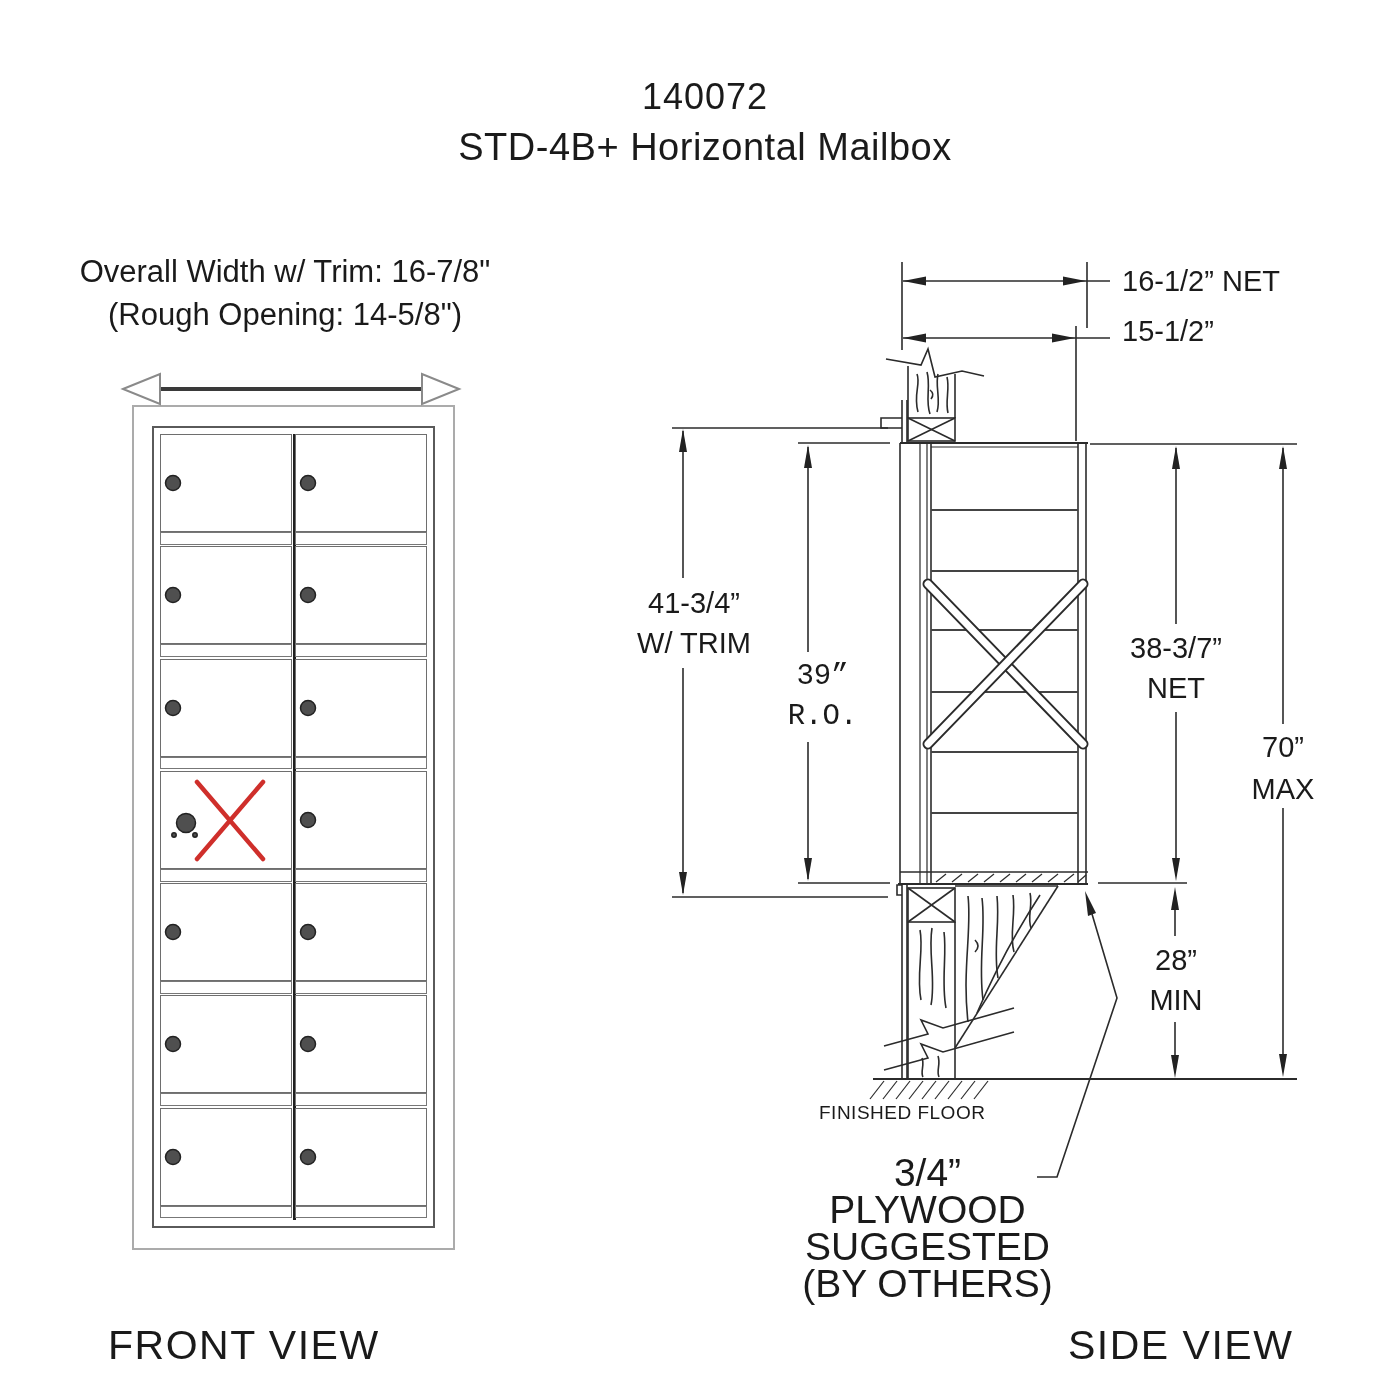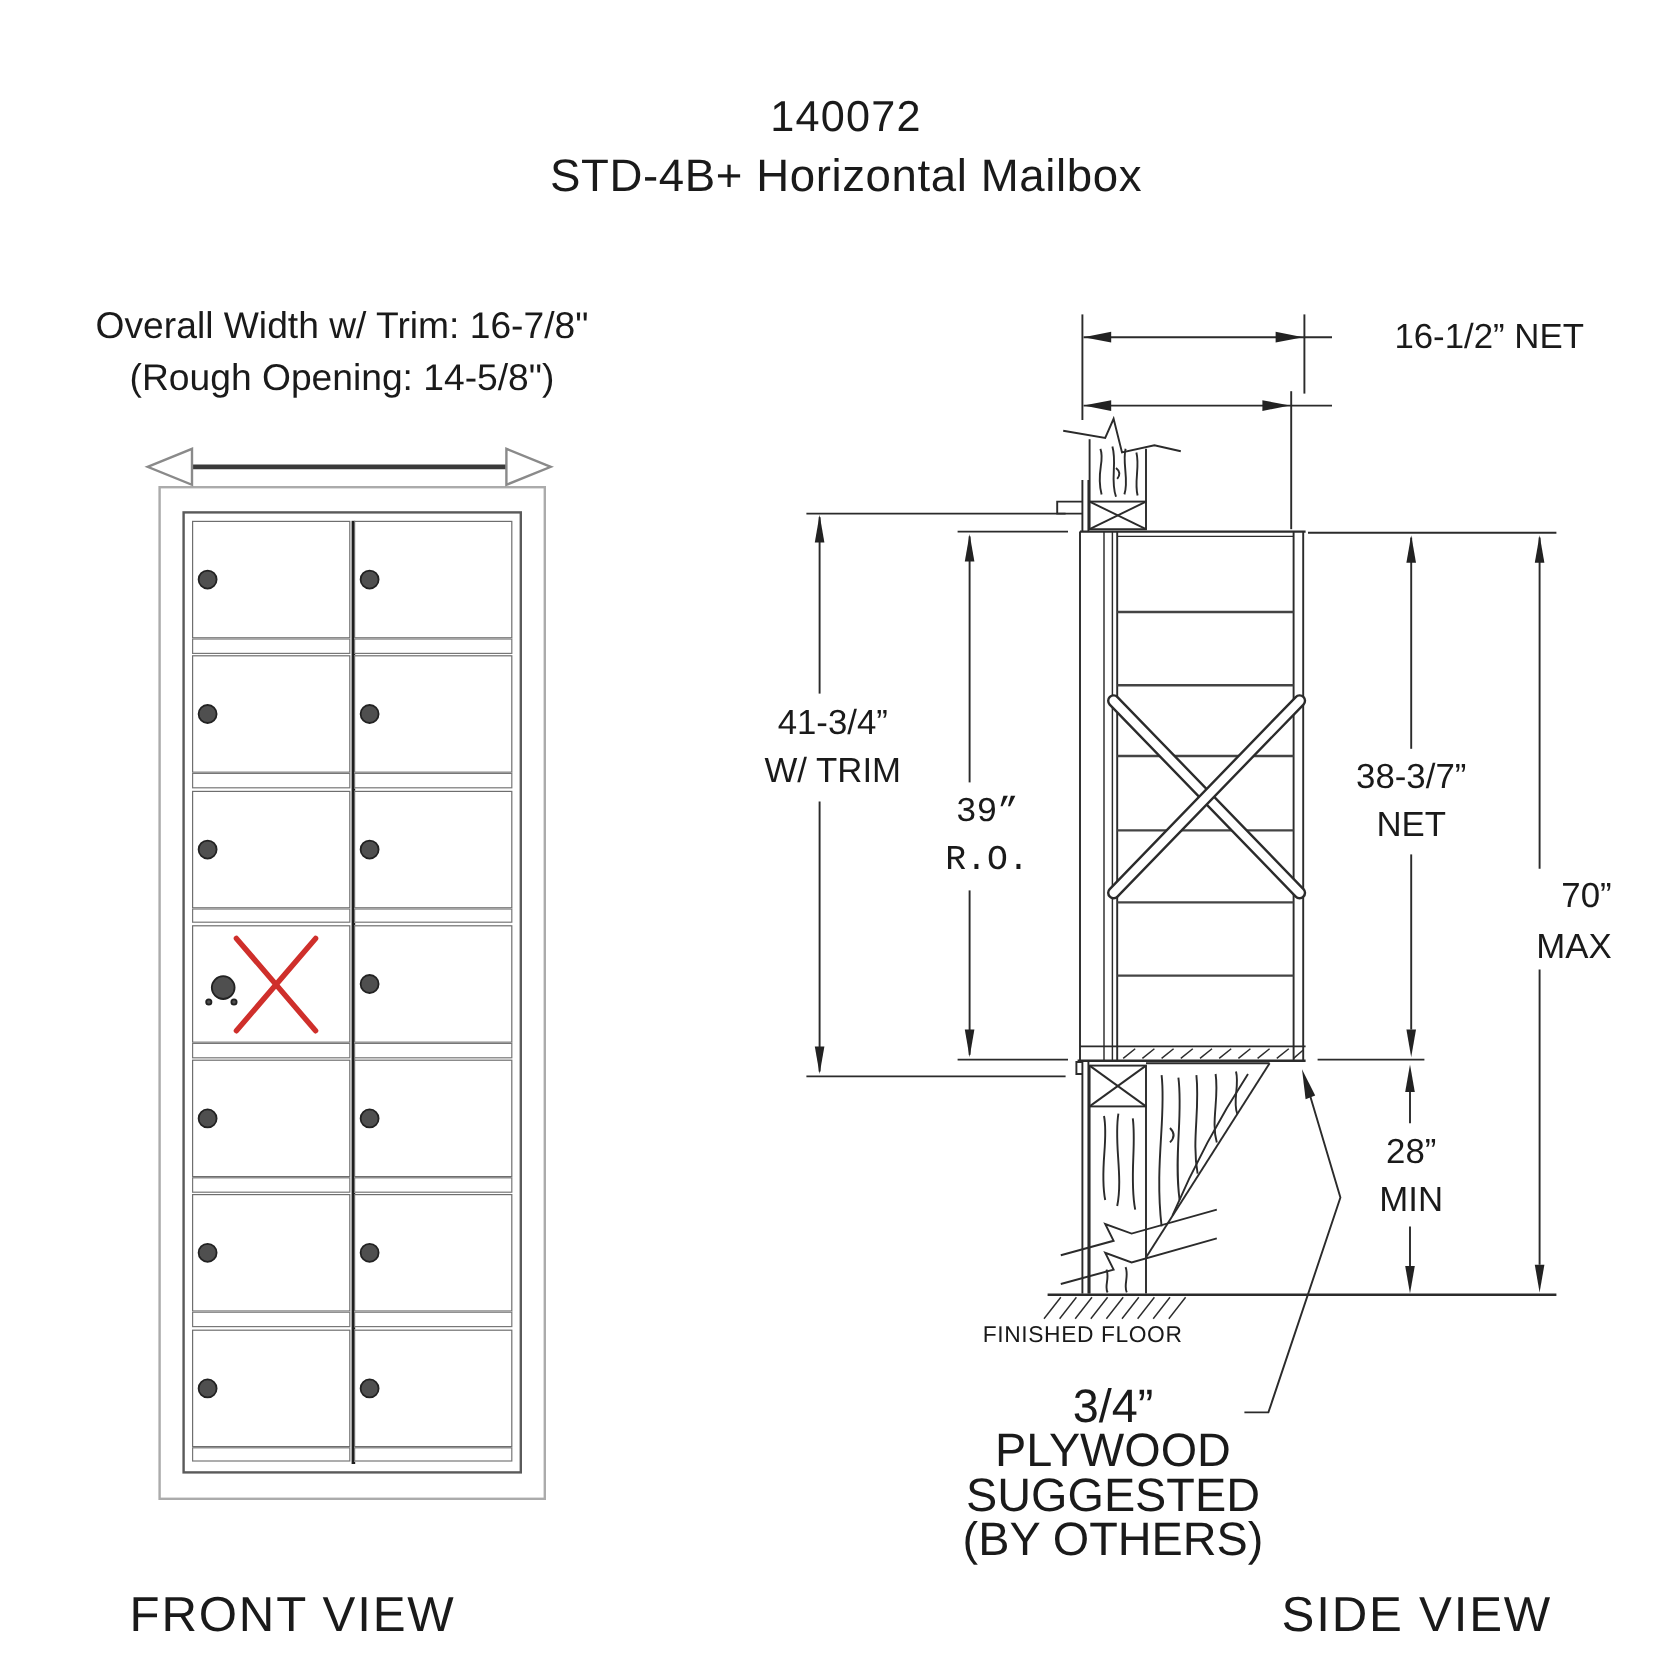--- a/index.html
+++ b/index.html
@@ -20,26 +20,26 @@
   #front-note1{left:35px;top:254px;width:500px;font-size:31px;}
   #front-note2{left:35px;top:297px;width:500px;font-size:31px;}
 
   
   .view-label{font-size:41px;letter-spacing:1.5px;}
   #front-view-label{left:108px;top:1322px;}
   #side-view-label{left:1068px;top:1322px;}
 
   
   .dim-label{font-size:29px;line-height:40px;}
-  #dim-net-width{left:1122px;top:261px;margin-left:40px;}
+  #dim-net-width{left:1122px;top:261px;}
   #dim-comp{left:1122px;top:313px;line-height:37px;}
   #dim-wtrim{left:594px;top:583px;width:200px;}
   #dim-ro{left:755px;top:657px;width:135px;font-family:Liberation Mono, monospace;}
   #dim-netht{left:1096px;top:628px;width:160px;}
-  #dim-max{left:1223px;top:726px;width:120px;line-height:42px;text-align:right;}
+  #dim-max{left:1223px;top:726px;width:120px;line-height:42px;}
   #dim-min{left:1117px;top:940px;width:118px;}
   #note-floor{left:819px;top:1102px;font-size:19px;letter-spacing:0.5px;text-align:center;}
   #note-plywood{left:795px;top:1154px;width:265px;font-size:39px;line-height:37px;}
   .dim-label span{display:block;}
 
   
   #front-outer-trim{left:132px;top:405px;width:323px;height:845px;border:2px solid #ababab;box-sizing:border-box;background:#fff;}
   #front-inner-frame{left:152px;top:426px;width:283px;height:802px;border:2px solid #5a5a5a;box-sizing:border-box;}
   #front-doors-area{left:160px;top:434px;width:267px;height:786px;}
   #front-divider{left:132.5px;top:0;width:3px;height:786px;background:#1f1f1f;position:absolute;}
@@ -56,20 +56,21 @@
 
 <div class="abs ctr" id="title-model">140072</div>
 <div class="abs ctr" id="title-product">STD-4B+ Horizontal Mailbox</div>
 
 <div class="abs ctr" id="front-note1">Overall Width w/ Trim: 16-7/8"</div>
 <div class="abs ctr" id="front-note2">(Rough Opening: 14-5/8")</div>
 
 <div class="abs nowrap dim-label" id="dim-net-width">16-1/2” NET</div>
 
 <div class="abs dim-label" id="dim-comp">
+  <span>15-1/2”</span>
 </div>
 
 <div class="abs ctr dim-label" id="dim-wtrim">
   <span>41-3/4”</span>
   <span>W/ TRIM</span>
 </div>
 
 <div class="abs ctr dim-label" id="dim-ro">
   <span>39”</span>
   <span>R.O.</span>

